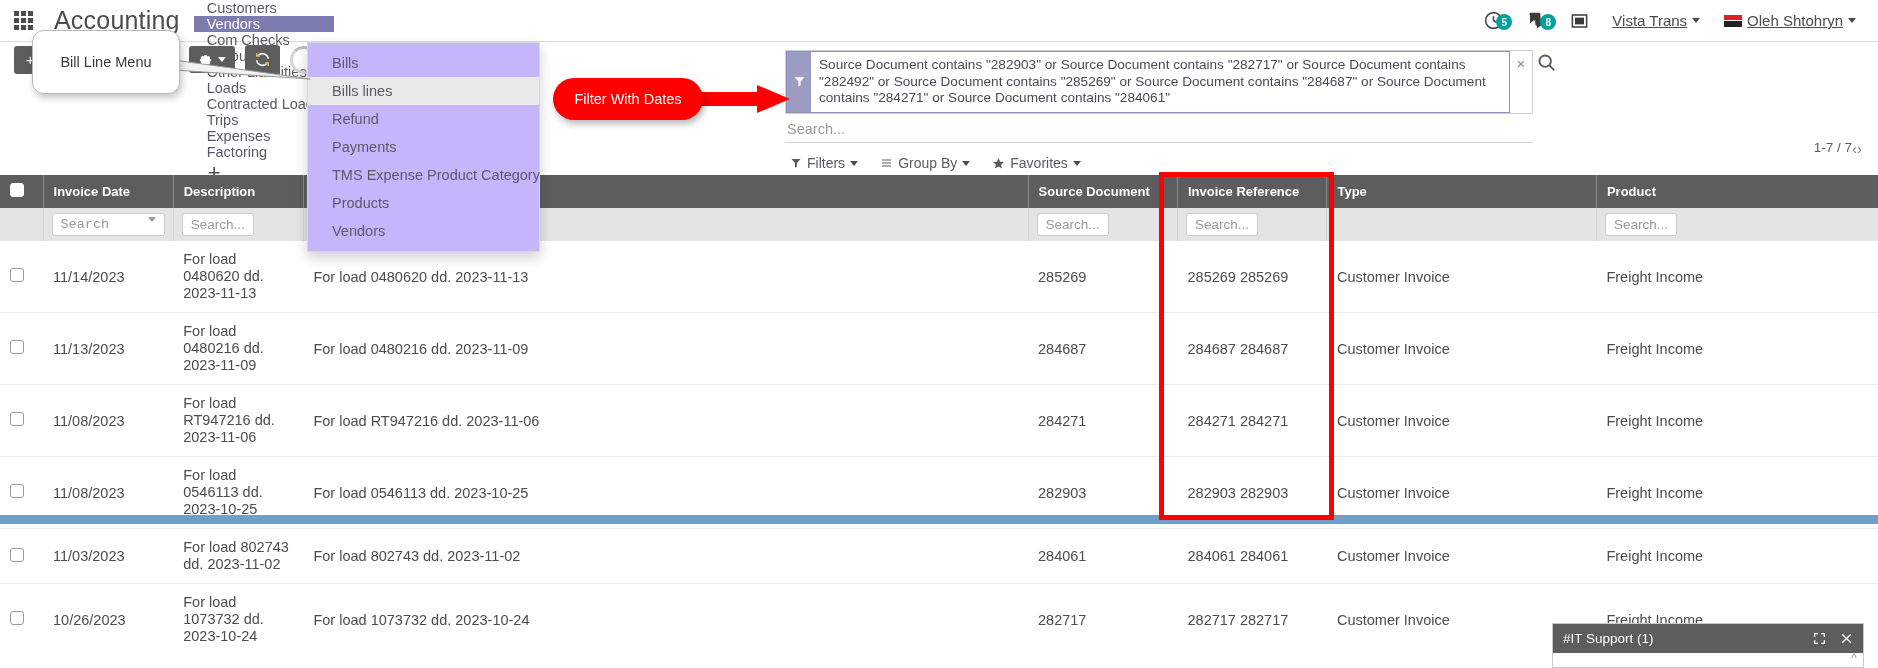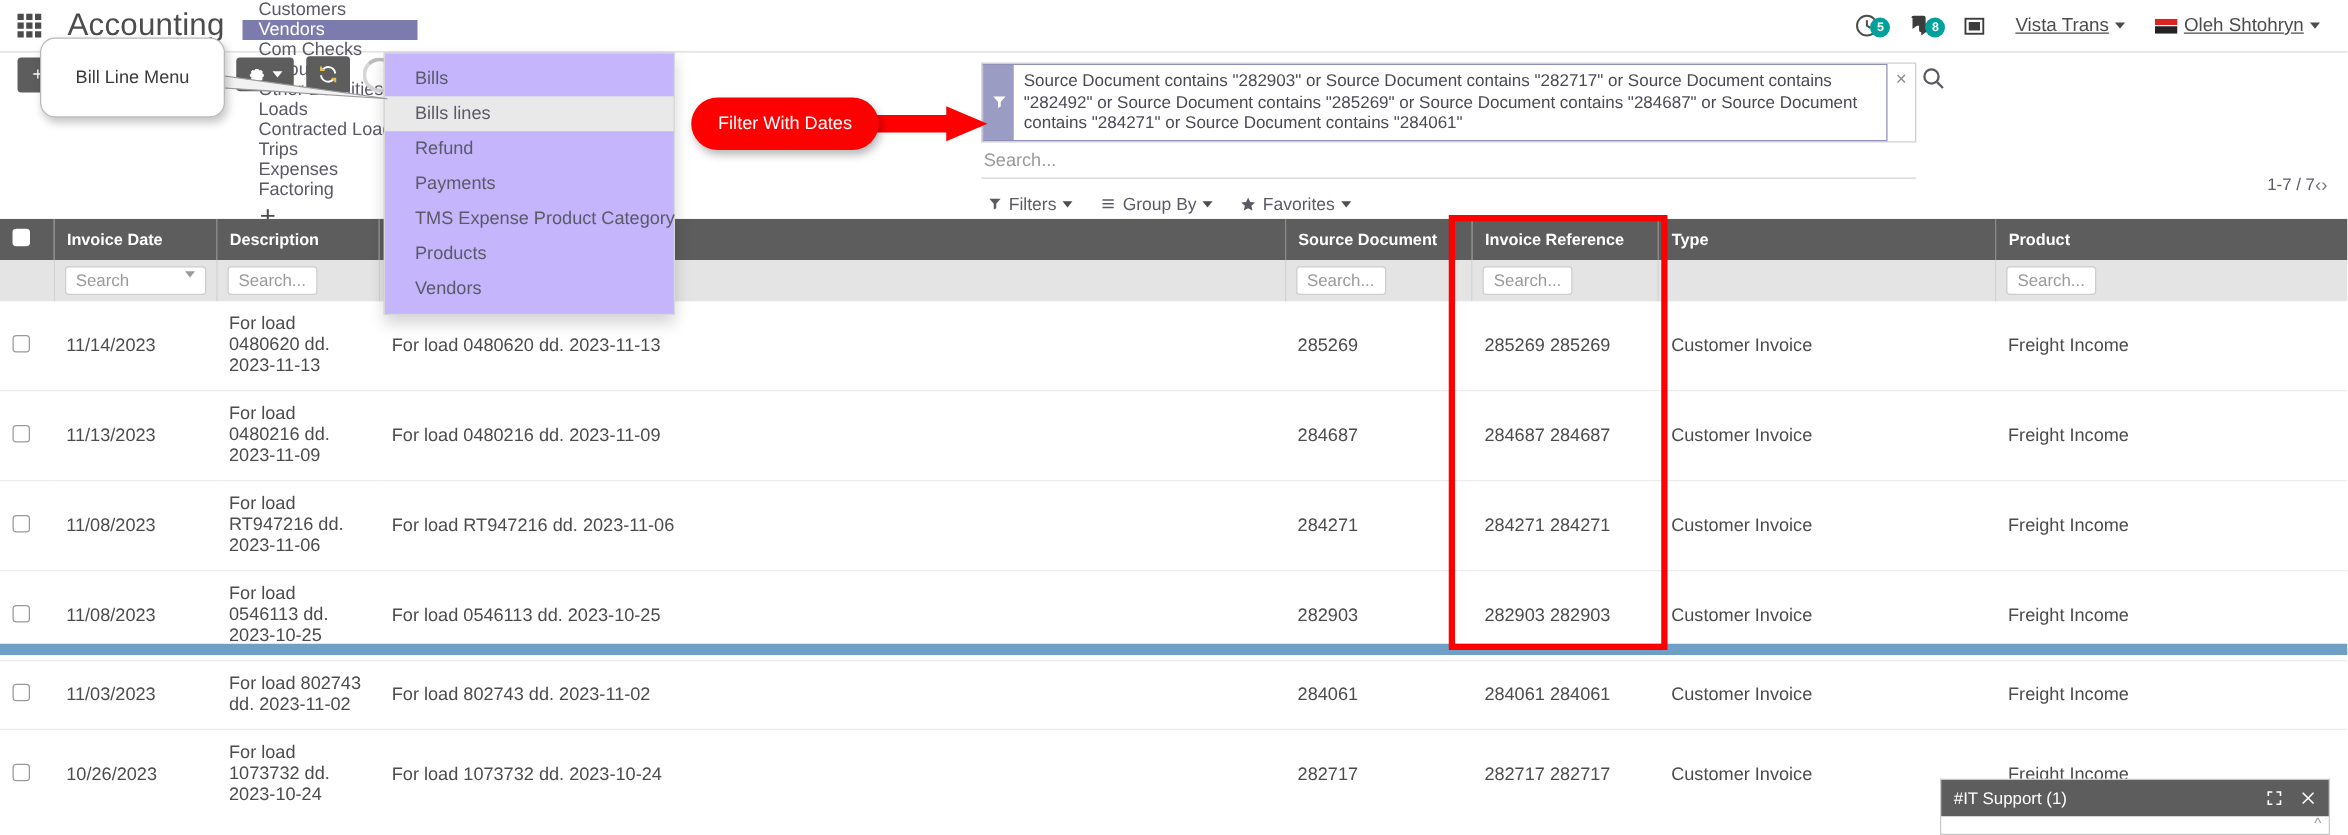--- a/index.html
+++ b/index.html
@@ -130,21 +130,21 @@
     text-align: left; padding: 8px 10px; border-right: 1px solid #8a8a8a; height: 31px;
     white-space: nowrap;
   }
   table.list tr.filter-row td {
     background: #e4e4e4; padding: 5px 8px; border-right: 1px solid #d2d2d2; height: 32px;
   }
   .cell-search {
     background:#fff; border:1px solid #cdcdcd; border-radius:3px; padding: 3px 8px;
     font-size: 13.5px; color:#9a9a9a; display:inline-block; min-width: 60px;
   }
-  .cell-search.with-caret { display:flex; align-items:flex-start; justify-content:space-between; gap:4px;}
+  .cell-search.with-caret { display:flex; align-items:flex-start; justify-content:space-between; gap:4px;font-family:Liberation Mono, monospace;}
   table.list tbody td {
     padding: 10px; font-size: 14.5px; color: #4c4c4c; border-bottom: 1px solid #ececec;
     vertical-align: middle; height: 41px; white-space: nowrap; overflow:hidden; text-overflow:ellipsis;
   }
   .chk {
     width: 14px; height: 14px; border: 1.5px solid #9a9a9a; border-radius: 3px;
     display:inline-block; background:#fff; cursor:pointer;
   }
   .chk.white { border-color:#fff; background:#fff; }
   .desc-2l { white-space: normal; line-height: 17px; }

